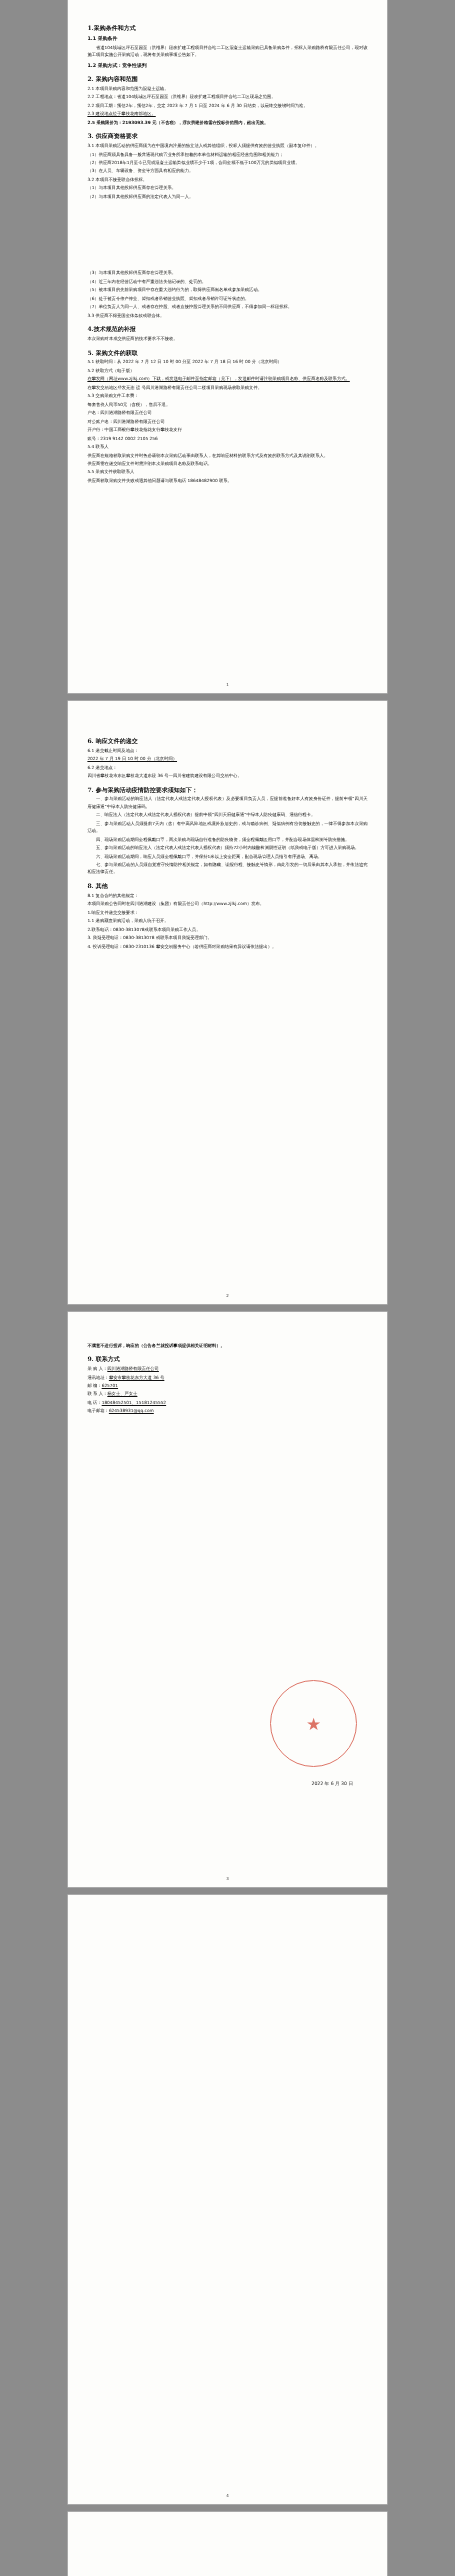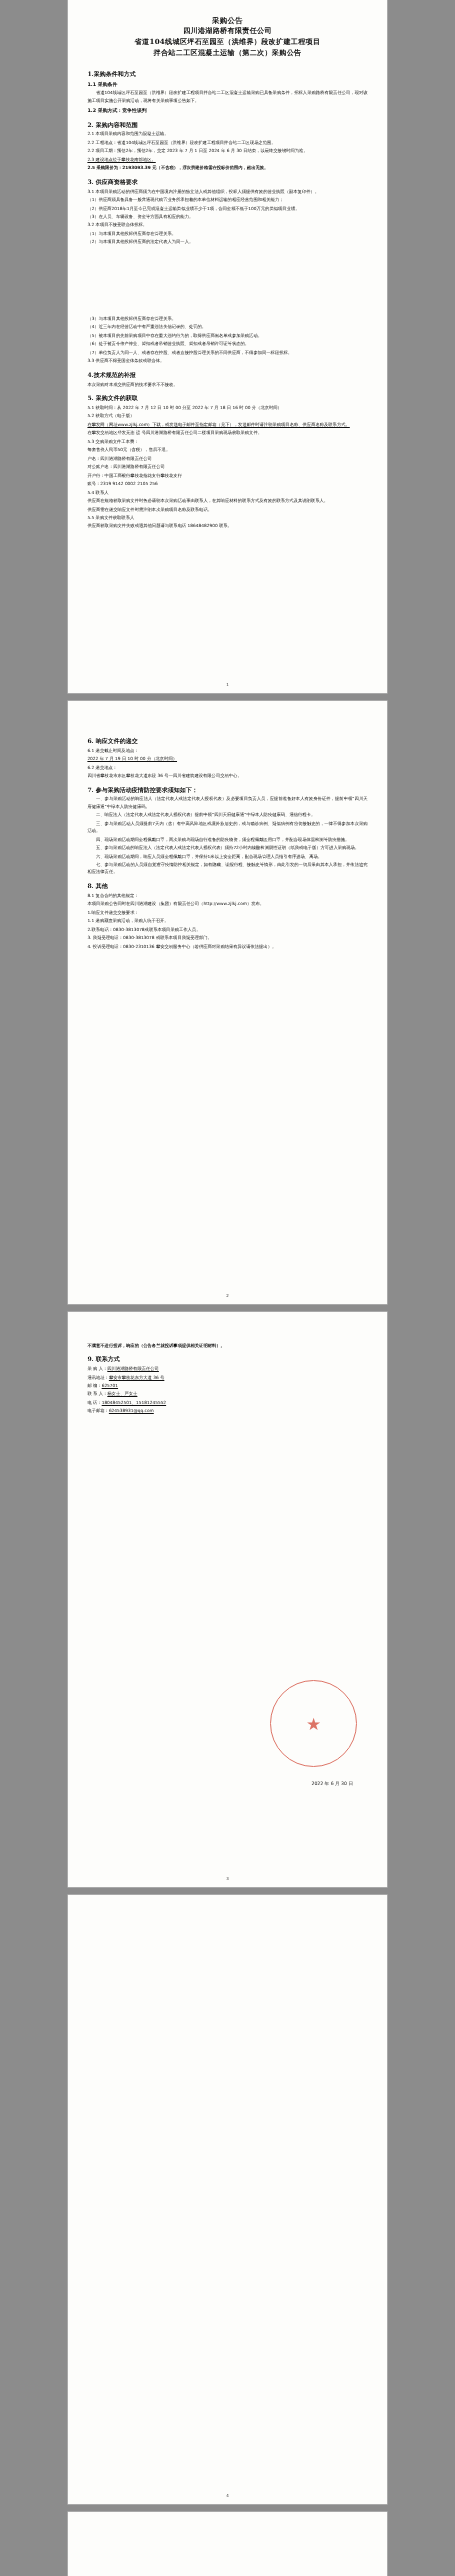--- a/index.html
+++ b/index.html
@@ -91,26 +91,20 @@
   }
   .contact-line{font-size:4.3px;line-height:1.95;margin:0;}
   .indent-2{margin-left:8px;}
 </style>
 </head>
 <body>
 
 <div class="page-wrap">
 
   <div class="page p1">
-    <div class="doc-title">
-      <div class="l1">采购公告</div>
-      <div class="l2">四川港湖路桥有限责任公司</div>
-      <div class="l3">省道104线城区坪石至园至（洪维界）段改扩建工程项目</div>
-      <div class="l4">拌合站二工区混凝土运输（第二次）采购公告</div>
-    </div>
 
     <div class="spacer-6"></div>
 
     <div class="h2">1.采购条件和方式</div>
     <div class="h3">1.1 采购条件</div>
     <p class="t ind">省道104线城区坪石至园至（洪维界）段改扩建工程项目拌合站二工区混凝土运输采购已具备采购条件，招标人采购路桥有限责任公司，现对该施工项目实施公开采购活动，现将有关采购事项公告如下。</p>
     <div class="h3">1.2 采购方式：竞争性谈判</div>
 
     <div class="h2">2. 采购内容和范围</div>
     <p class="t">2.1 本项目采购内容和范围为混凝土运输。</p>

